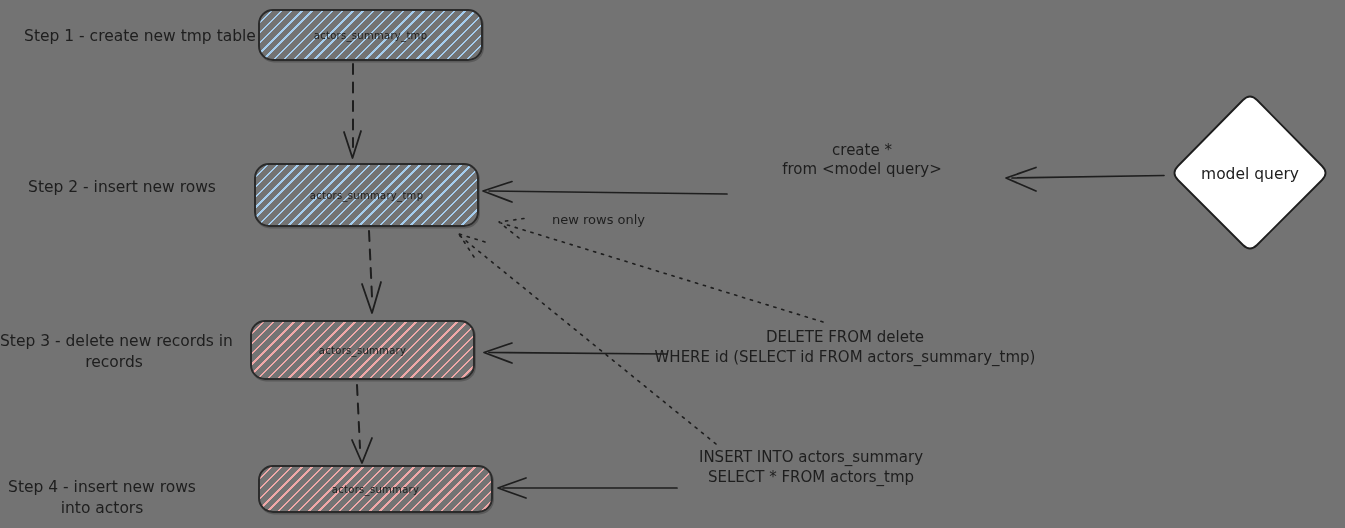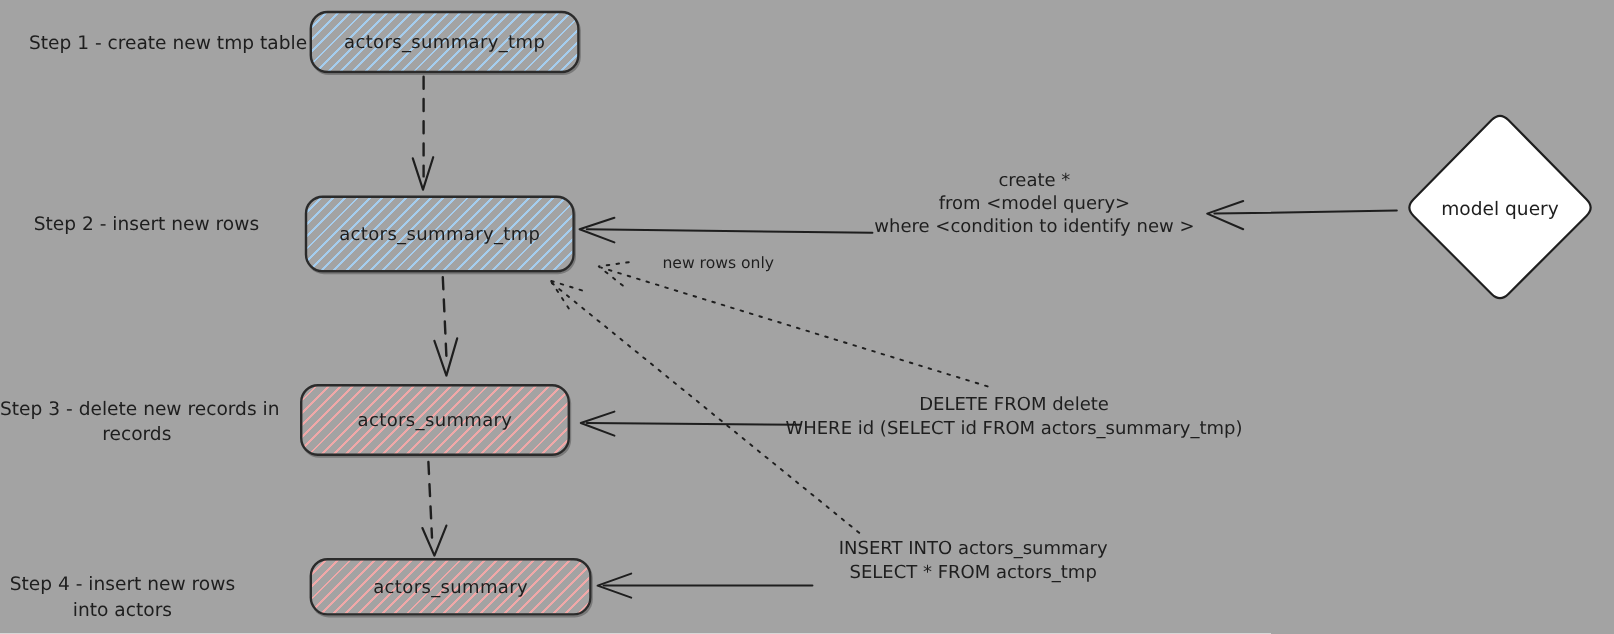--- a/index.html
+++ b/index.html
@@ -1,20 +1,20 @@
 <!DOCTYPE html>
 <html><head>
 <meta charset="utf-8">
 <style>
   html, body { margin: 0; padding: 0; background: #ffffff; }
   #canvas {
     position: relative;
     width: 1345px;
     height: 528px;
-    background: #a3a3a3;
+    background: #737373;
     overflow: hidden;
     font-family: "DejaVu Sans", "Liberation Sans", sans-serif;
     color: #1e1e1e;
   }
   #arrow-layer {
     position: absolute;
     left: 0; top: 0;
     width: 1345px; height: 528px;
     pointer-events: none;
   }
@@ -25,21 +25,21 @@
     text-align: center;
   }
   .step-label .line { white-space: nowrap; }
   .node {
     position: absolute;
     border: 2px solid #2b2b2b;
     border-radius: 15px;
     display: flex;
     align-items: center;
     justify-content: center;
-    font-size: 15px;
+    font-size: 10px;
     letter-spacing: 0.3px;
     box-shadow: 1px 1.5px 0 rgba(43,43,43,0.35);
     box-sizing: border-box;
   }
   .node.blue {
     background-image: repeating-linear-gradient(135deg,
       #a5cdee 0px, #a5cdee 1.7px, rgba(255,255,255,0) 1.7px, rgba(255,255,255,0) 7.2px);
   }
   .node.red {
     background-image: repeating-linear-gradient(135deg,
@@ -149,21 +149,20 @@
 
   <div class="node red" style="left:258px; top:465px; width:235px; height:48px;">
     <span class="node-label">actors_summary</span>
   </div>
 
   <div class="txt edge-label" style="left:552px; top:200px;">new rows only</div>
 
   <div class="txt sql-block" style="left:702px; top:141px; width:320px; line-height:19px;">
     <div class="line">create *</div>
     <div class="line">from &lt;model query&gt;</div>
-    <div class="line">where &lt;condition to identify new &gt;</div>
   </div>
 
   <div class="txt sql-block" style="left:640px; top:327px; width:410px;">
     <div class="line">DELETE FROM delete</div>
     <div class="line">WHERE id (SELECT id FROM actors_summary_tmp)</div>
   </div>
 
   <div class="txt sql-block" style="left:655px; top:447px; width:312px;">
     <div class="line">INSERT INTO actors_summary</div>
     <div class="line">SELECT * FROM actors_tmp</div>

